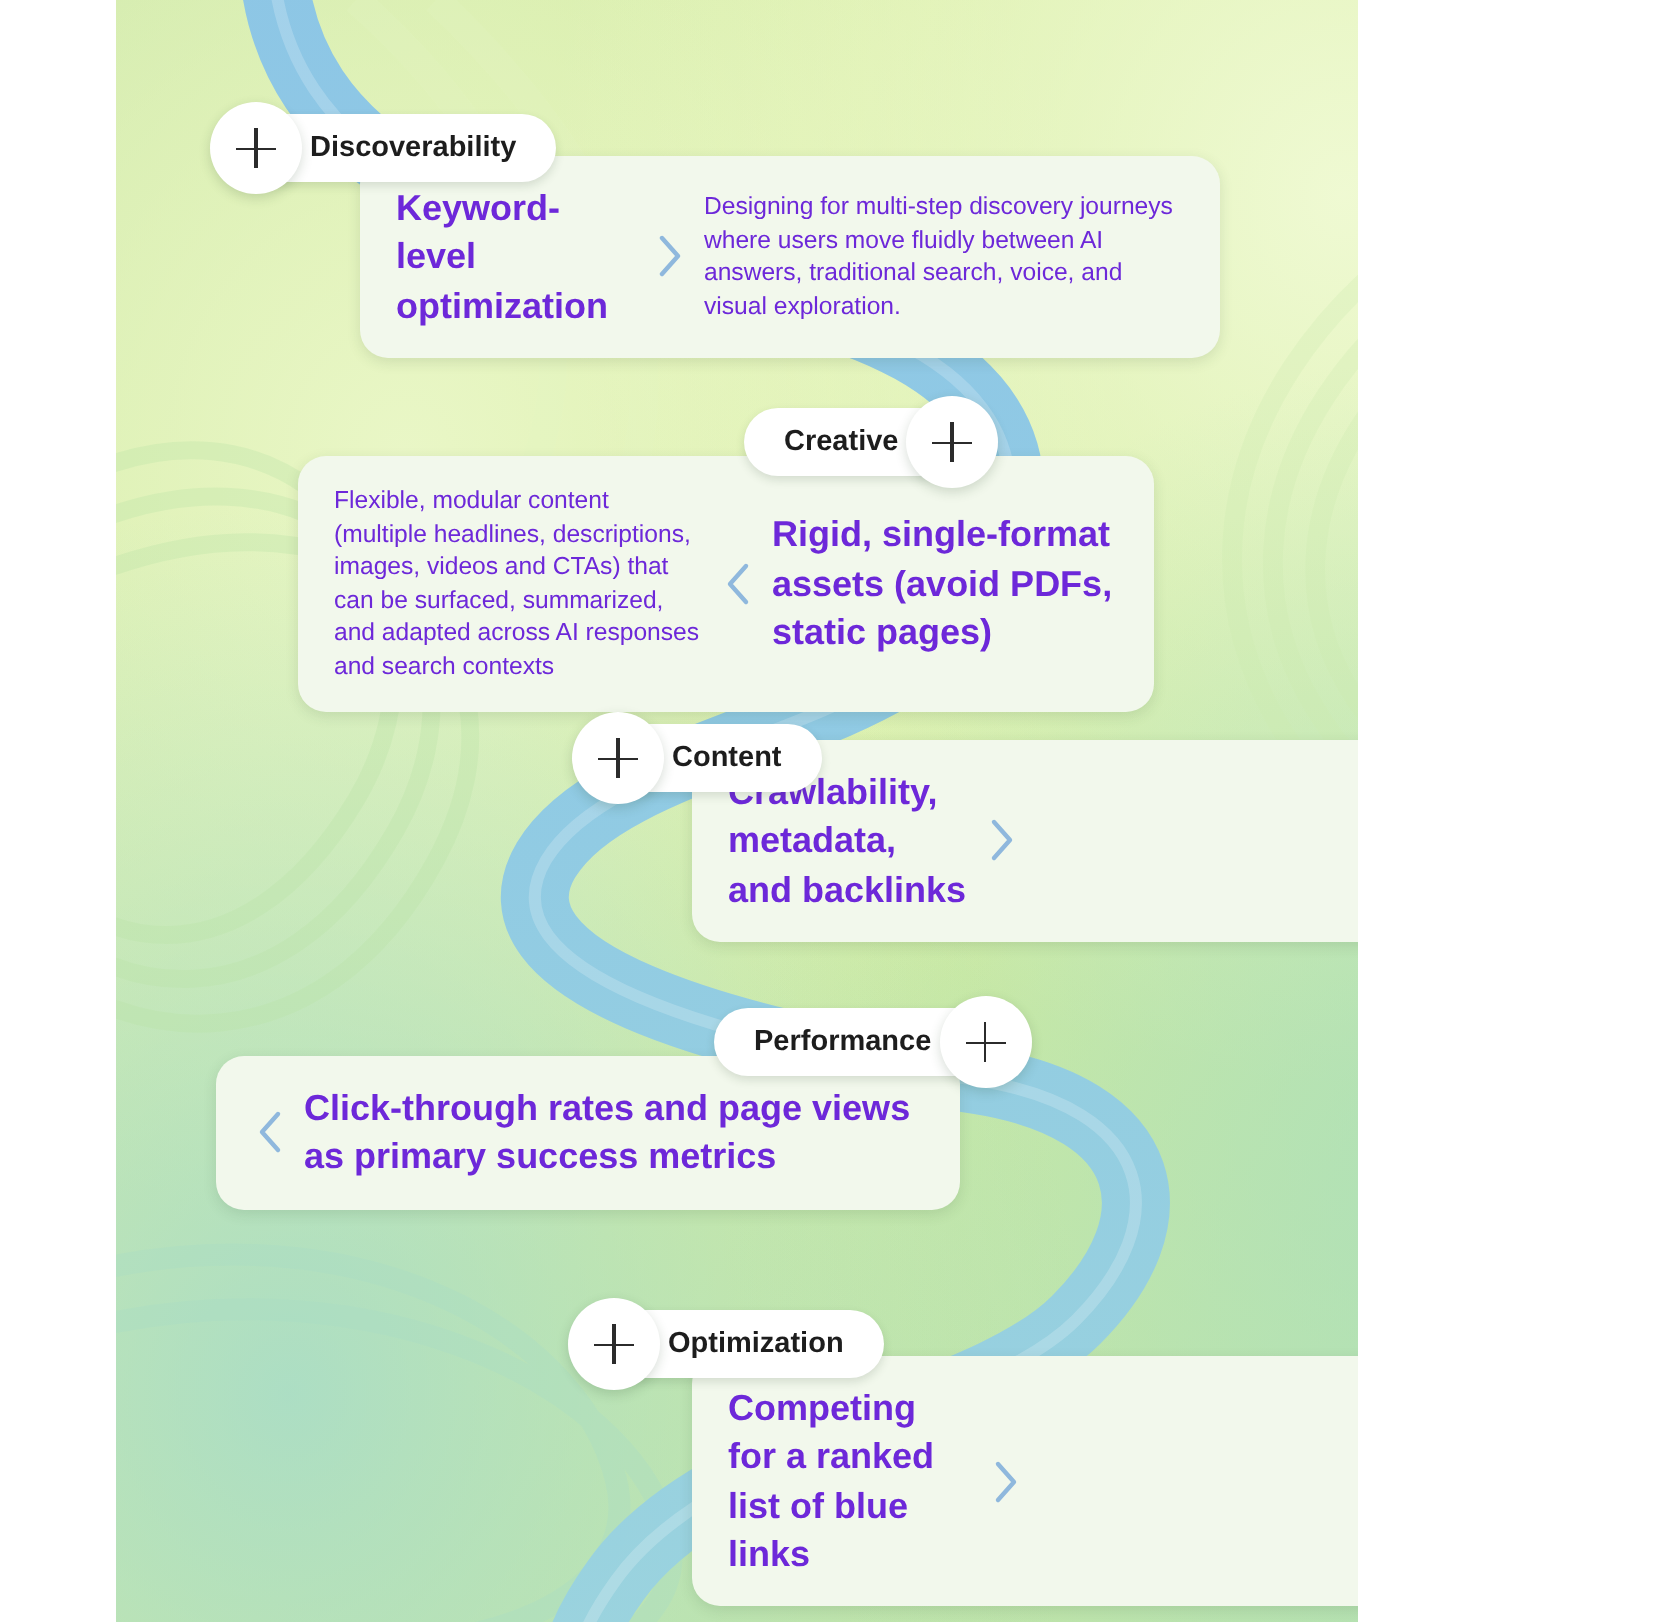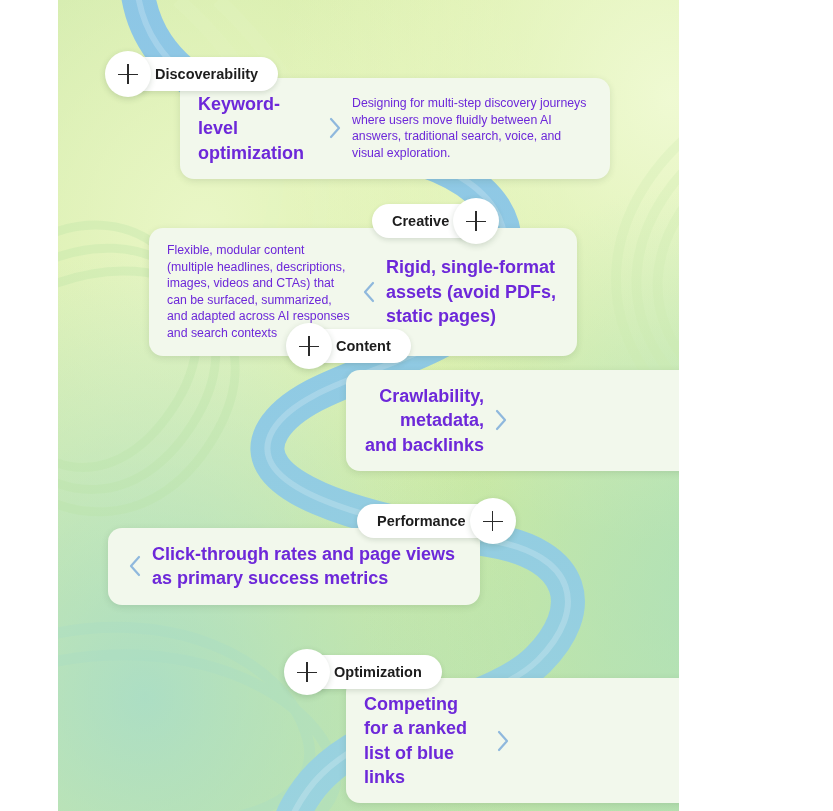--- a/index.html
+++ b/index.html
@@ -230,26 +230,26 @@
     <div class="card" style="left:50px; top:228px; width:428px;margin-left:41px;">
       <div class="card-left" style="width:185px;">Flexible, modular content (multiple headlines, descriptions, images, videos and CTAs) that can be surfaced, summarized, and adapted across AI responses and search contexts</div>
       <div class="chev">
         <svg width="14" height="22" viewBox="0 0 14 22">
             <path d="M11 2 L3 11 L11 20" fill="none" stroke="#8fb8dd" stroke-width="2.2" stroke-linecap="round" stroke-linejoin="round"></path>
           </svg>
       </div>
       <div class="card-right bold-col" style="flex:1;">Rigid, single-format assets (avoid PDFs, static pages)</div>
     </div>
 
-    <div class="node" style="left:228px; top:323px;">
+    <div class="node" style="left:228px; top:356px;">
       <div class="plus-circle"></div>
       <div class="title-pill">Content</div>
     </div>
     <div class="card" style="left:288px; top:370px; width:377px;">
-      <div class="card-left bold-col" style="width:120px;text-align:right;">Crawlability, metadata, and backlinks</div>
+      <div class="card-left bold-col" style="width:120px;">Crawlability, metadata, and backlinks</div>
       <div class="chev">
         <svg width="14" height="22" viewBox="0 0 14 22">
             <path d="M3 2 L11 11 L3 20" fill="none" stroke="#8fb8dd" stroke-width="2.2" stroke-linecap="round" stroke-linejoin="round"></path>
           </svg>
       </div>
     </div>
 
     <div class="node rev" style="left:283px; top:498px;">
       <div class="plus-circle"></div>
       <div class="title-pill">Performance</div>

